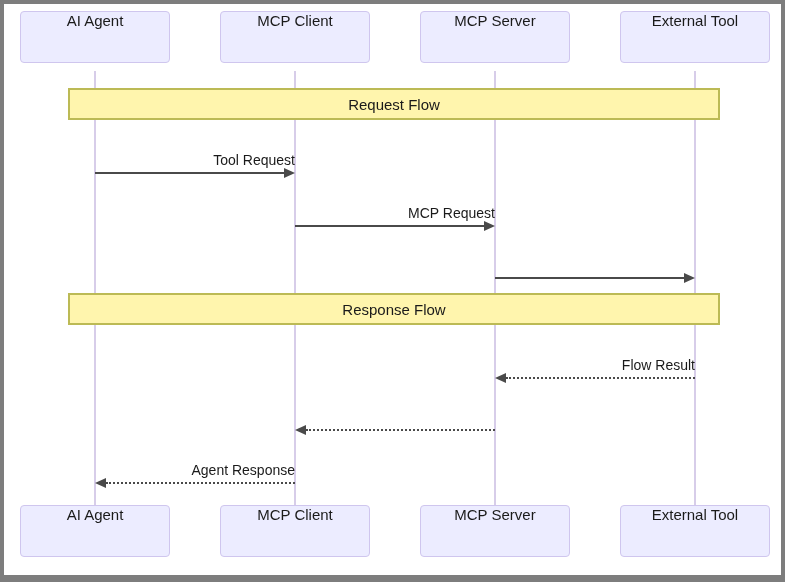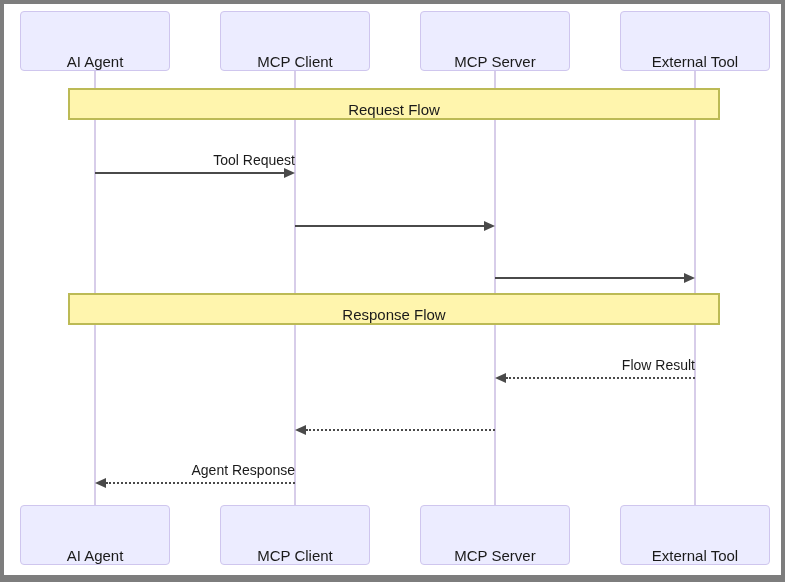--- a/index.html
+++ b/index.html
@@ -3,27 +3,27 @@
 <meta charset="utf-8">
 <style>
   html,body{margin:0;padding:0;background:#fff;}
   .stage{
     position:relative;width:785px;height:582px;box-sizing:border-box;
     border:4px solid #7d7d7d;border-bottom-width:7px;background:#ffffff;
     font-family:"Liberation Sans", sans-serif;color:#1a1a1a;overflow:hidden;
   }
   .lifeline{position:absolute;width:2px;top:67px;height:434px;background:#d7cde9;}
   .actor{
-    position:absolute;width:150px;height:60px;background:#ececff;
+    position:absolute;width:150px;height:52px;background:#ececff;
     border:1px solid #cfc6ee;border-radius:4px;display:flex;
-    align-items:flex-end;justify-content:center;font-size:15px;box-sizing:border-box;
+    align-items:flex-start;justify-content:center;font-size:15px;box-sizing:border-box;
   }
   .note{
     position:absolute;left:64px;width:652px;height:32px;background:#fff5ad;
-    border:2px solid #bcba55;display:flex;align-items:flex-end;justify-content:center;
+    border:2px solid #bcba55;display:flex;align-items:center;justify-content:center;
     font-size:15px;box-sizing:border-box;
   }
   .msg-label{position:absolute;width:200px;height:20px;text-align:right;font-size:14px;line-height:20px;}
   .line-solid{position:absolute;height:2px;background:#4a4a4a;}
   .line-dotted{position:absolute;height:0;border-top:2px dotted #4a4a4a;}
   .head-right{
     position:absolute;width:0;height:0;
     border-left:11px solid #4a4a4a;border-top:5px solid transparent;border-bottom:5px solid transparent;
   }
   .head-left{
@@ -58,20 +58,21 @@
       <span>Request Flow</span>
     </div>
   <div class="note" style="top:289px">
       <span>Response Flow</span>
     </div>
 
   <div class="msg-label" style="left:91px;top:146px">Tool Request</div>
   <div class="line-solid" style="left:91px;top:168px;width:189px"></div>
   <div class="head-right" style="left:280px;top:164px"></div>
 
+  <div class="msg-label" style="left:291px;top:199px">MCP Request</div>
   <div class="line-solid" style="left:291px;top:221px;width:189px"></div>
   <div class="head-right" style="left:480px;top:217px"></div>
 
   <div class="line-solid" style="left:491px;top:273px;width:189px"></div>
   <div class="head-right" style="left:680px;top:269px"></div>
 
   <div class="msg-label" style="left:491px;top:351px">Flow Result</div>
   <div class="line-dotted" style="left:502px;top:373px;width:189px"></div>
   <div class="head-left" style="left:491px;top:369px"></div>
 

